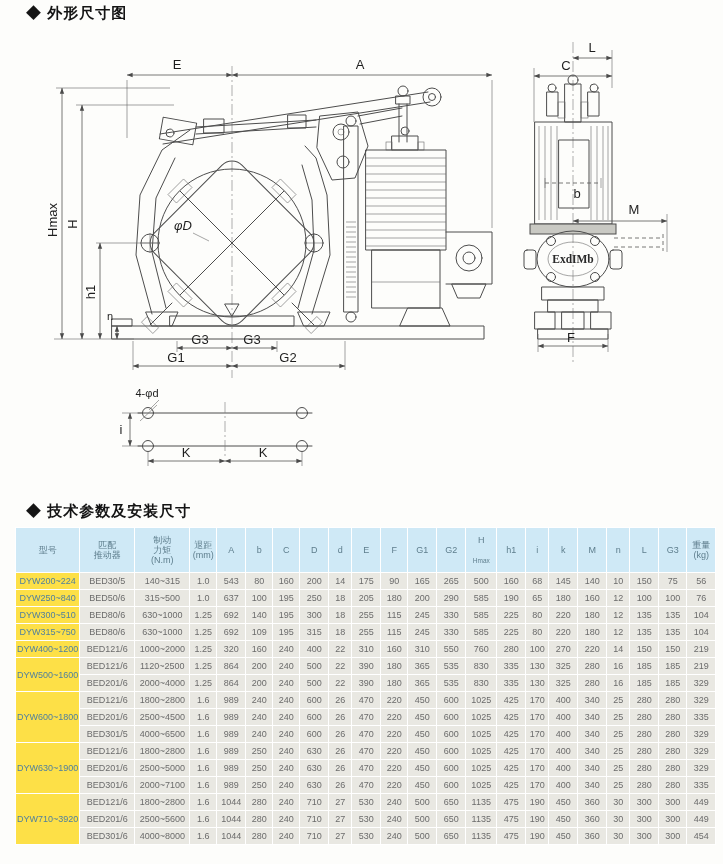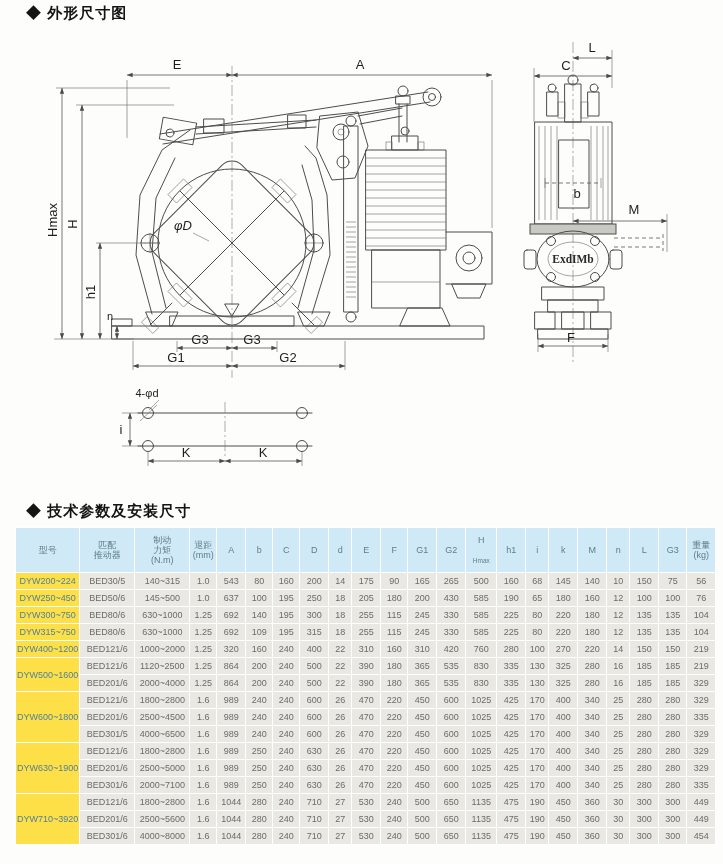--- a/index.html
+++ b/index.html
@@ -370,45 +370,45 @@
             <td>160</td>
             <td>68</td>
             <td>145</td>
             <td>140</td>
             <td>10</td>
             <td>150</td>
             <td>75</td>
             <td>56</td>
           </tr>
           <tr>
-            <td class="model" rowspan="1">DYW250~450</td>
+            <td class="model" rowspan="1">DYW250~840</td>
             <td>BED50/6</td>
-            <td>145~500</td>
+            <td>315~500</td>
             <td>1.0</td>
             <td>637</td>
             <td>100</td>
             <td>195</td>
             <td>250</td>
             <td>18</td>
             <td>205</td>
             <td>180</td>
             <td>200</td>
-            <td>430</td>
+            <td>290</td>
             <td>585</td>
             <td>190</td>
             <td>65</td>
             <td>180</td>
             <td>160</td>
             <td>12</td>
             <td>100</td>
             <td>100</td>
             <td>76</td>
           </tr>
           <tr>
-            <td class="model" rowspan="1">DYW300~750</td>
+            <td class="model" rowspan="1">DYW300~510</td>
             <td>BED80/6</td>
             <td>630~1000</td>
             <td>1.25</td>
             <td>692</td>
             <td>140</td>
             <td>195</td>
             <td>300</td>
             <td>18</td>
             <td>255</td>
             <td>115</td>
@@ -454,21 +454,21 @@
             <td>1000~2000</td>
             <td>1.25</td>
             <td>320</td>
             <td>160</td>
             <td>240</td>
             <td>400</td>
             <td>22</td>
             <td>310</td>
             <td>160</td>
             <td>310</td>
-            <td>420</td>
+            <td>550</td>
             <td>760</td>
             <td>280</td>
             <td>100</td>
             <td>270</td>
             <td>220</td>
             <td>14</td>
             <td>150</td>
             <td>150</td>
             <td>219</td>
           </tr>

